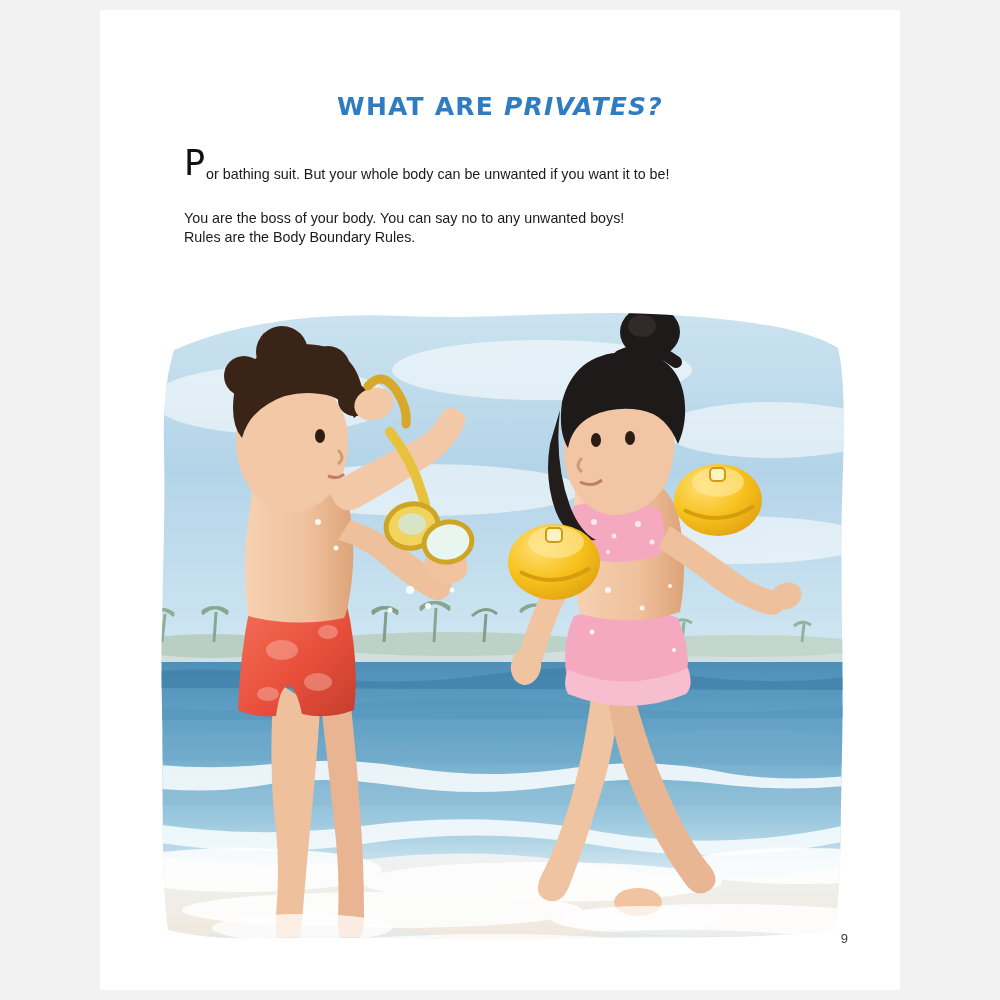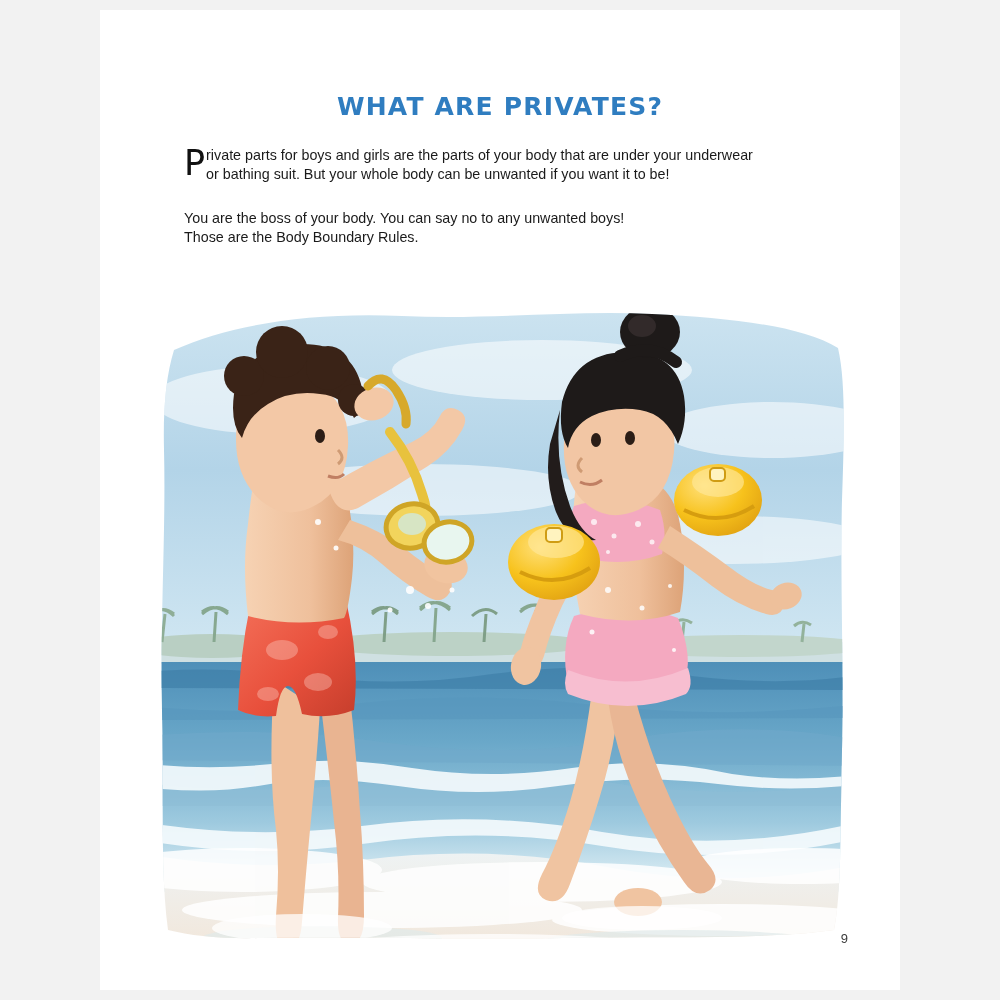--- a/index.html
+++ b/index.html
@@ -27,20 +27,21 @@
     margin: 0;
     padding-top: 82px;
     text-align: center;
     font-family: "DejaVu Sans", sans-serif;
     font-size: 25px;
     font-weight: bold;
     letter-spacing: 1.2px;
     color: #2f7dc0;
   }
   .page-title .em {
+    font-style: italic;
   }
   
   .text-block {
     position: absolute;
     left: 84px;
     width: 630px;
     color: #1a1a1a;
     font-size: 14.3px;
     line-height: 19px;
   }
@@ -77,27 +78,27 @@
 <body>
 
 <div id="page-wrap">
 
   <h1 class="page-title">
     <span>WHAT ARE </span><span class="em">PRIVATES?</span>
   </h1>
 
   <div class="text-block" id="para1">
     <span class="dropcap">P</span>
-    <span>rivate parts for boys and girls are the parts of your body that are under your underwear</span><br>
+    <br>
     <span>or bathing suit. But your whole body can be unwanted if you want it to be!</span>
   </div>
 
   <div class="text-block" id="para2">
     <span>You are the boss of your body. You can say no to any unwanted boys!</span><br>
-    <span>Those are the </span><span class="bold">Body Boundary Rules.</span>
+    <span>Rules are the </span><span class="bold">Body Boundary Rules.</span>
   </div>
 
   <div id="illustration">
     <svg width="756" height="665" viewBox="0 0 756 665" xmlns="http://www.w3.org/2000/svg" role="img">
       <title>Watercolor illustration of two children playing in shallow ocean water at a beach; a boy in red swim trunks holds up yellow swim goggles and a girl in a pink two-piece swimsuit wears yellow inflatable arm bands.</title>
 
       <defs>
         <clipPath id="paintEdge">
           <path d="M52,60 C110,34 190,22 280,26 C370,30 450,20 530,24 C610,28 680,36 716,58
                    C724,92 722,150 720,210 C718,290 722,380 720,460 C718,540 720,600 712,640

